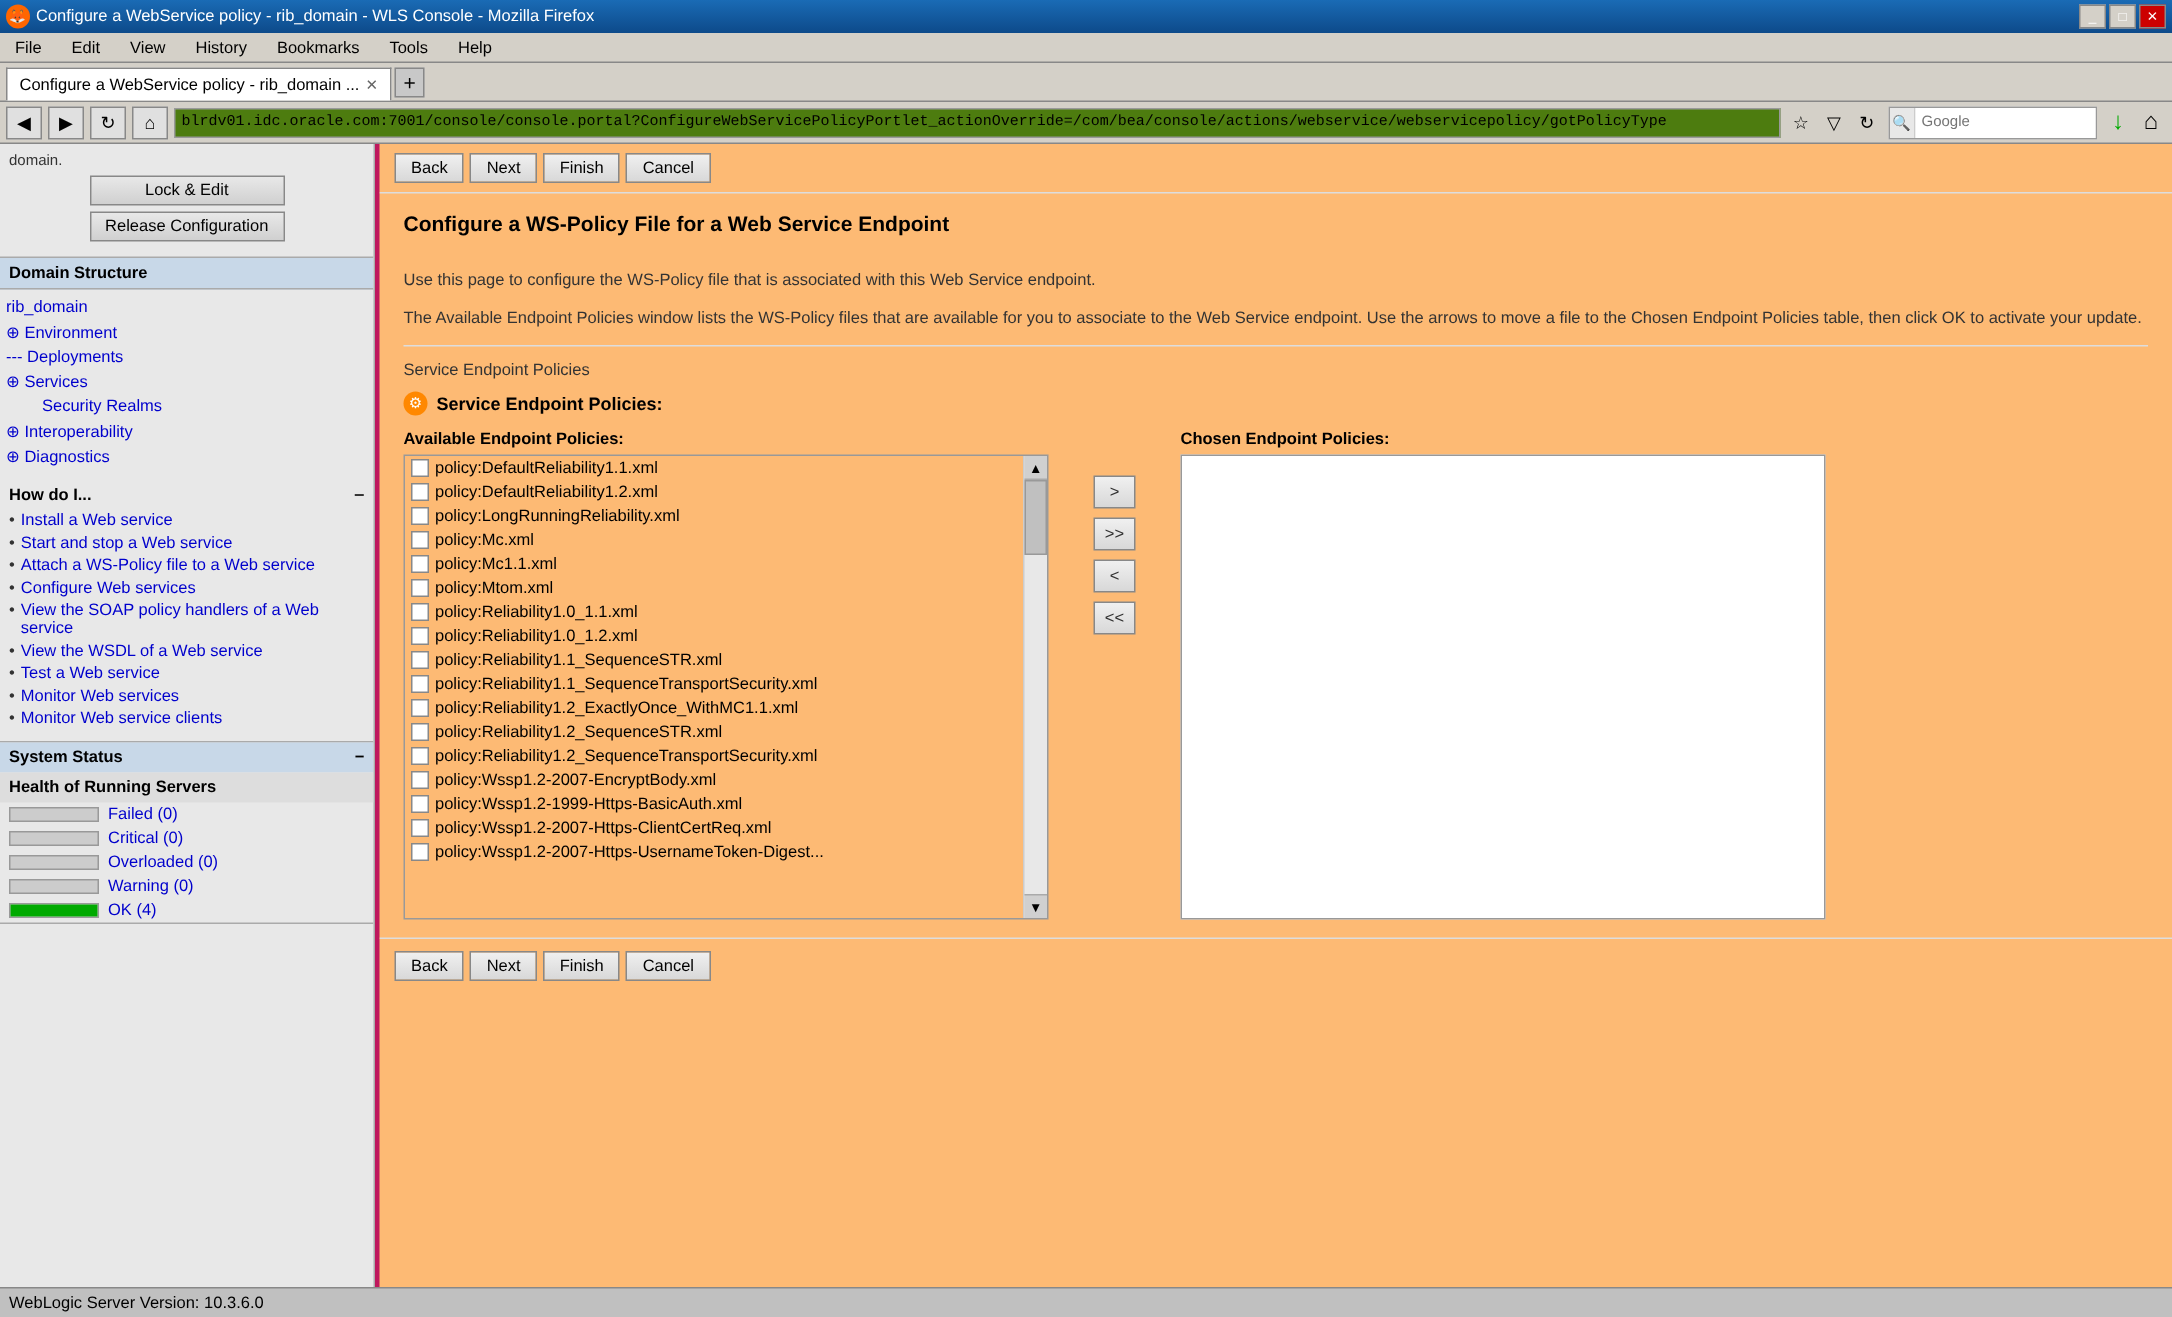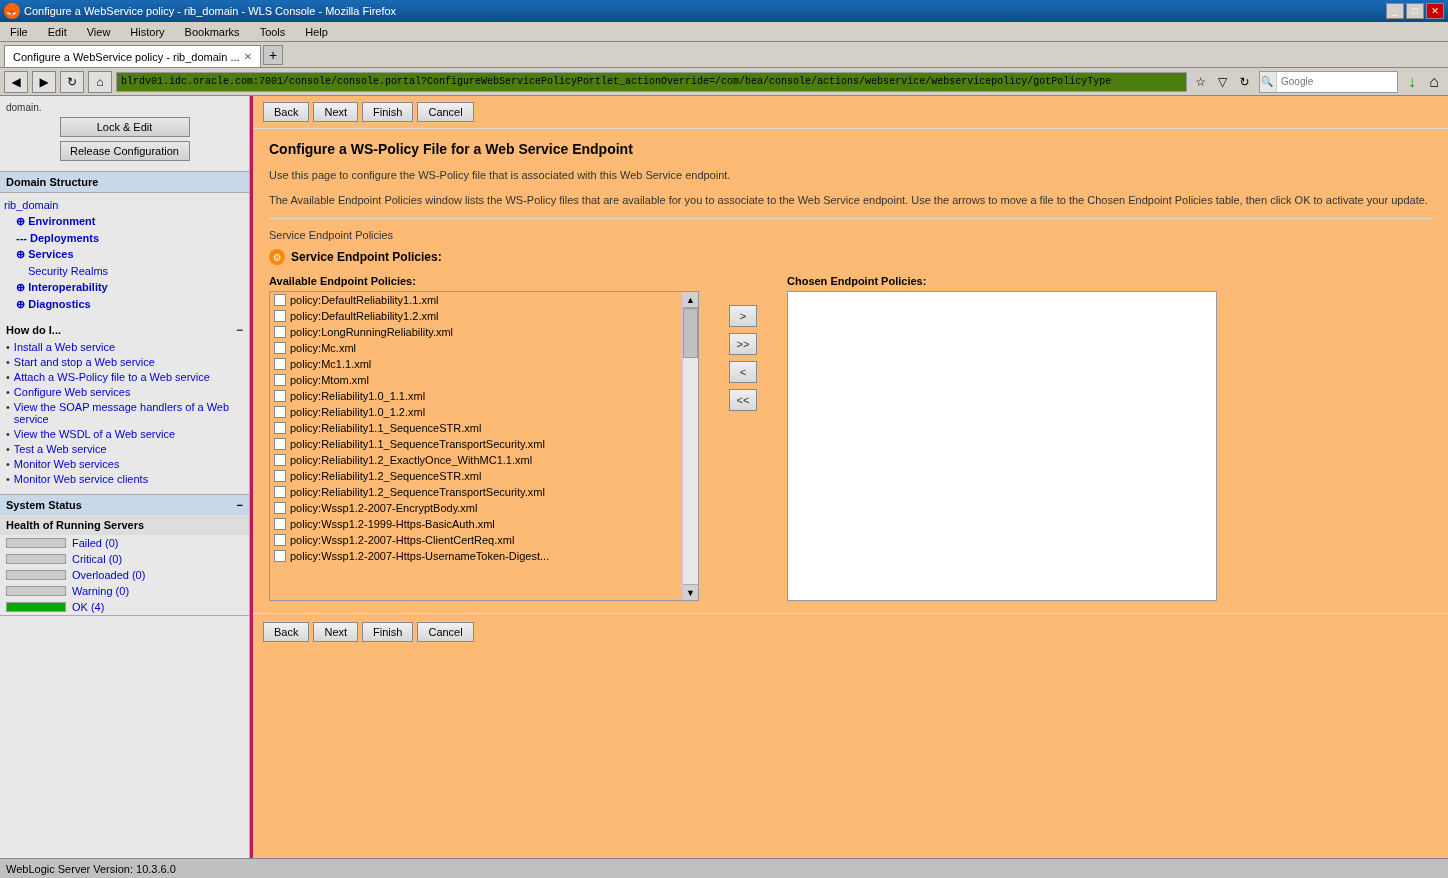--- a/index.html
+++ b/index.html
@@ -115,21 +115,21 @@
       border-bottom: 1px solid #aaa;
     }
 
     .tree-item {
       padding: 2px 4px;
       font-size: 11px;
       cursor: pointer;
       color: #0000cc;
     }
     .tree-item.level-0 { font-weight: normal; color: #0000cc; }
-    .tree-item.level-1 { padding-left: 16px; font-weight: bold; }
+    .tree-item.level-1 { padding-left: 4px; }
     .tree-item.level-2 { padding-left: 28px; }
 
     .howdoi-section {
       padding: 6px;
       border-bottom: 1px solid #aaa;
     }
     .howdoi-title {
       font-weight: bold;
       font-size: 11px;
       display: flex;
@@ -191,21 +191,21 @@
     .wizard-btn {
       padding: 3px 10px;
       background: linear-gradient(to bottom, #f0f0f0, #d8d8d8);
       border: 1px solid #888;
       font-size: 11px;
       cursor: pointer;
     }
 
     .content-body { padding: 12px 16px; }
 
-    .page-title { font-size: 14px; font-weight: bold; margin-bottom: 10px; color: #000; }
+    .page-title { font-size: 14px; font-weight: bold; margin-bottom: 22px; color: #000; }
 
     .description { font-size: 11px; line-height: 1.5; margin-bottom: 8px; color: #333; }
 
     .divider { border: none; border-top: 1px solid #ddd; margin: 10px 0; }
 
     .section-label { font-size: 11px; margin-bottom: 8px; color: #333; }
 
     .service-endpoint-header {
       display: flex;
       align-items: center;
@@ -379,21 +379,21 @@
       <div class="howdoi-item">
         <span class="bullet">•</span>
         <a>Attach a WS-Policy file to a Web service</a>
       </div>
       <div class="howdoi-item">
         <span class="bullet">•</span>
         <a>Configure Web services</a>
       </div>
       <div class="howdoi-item">
         <span class="bullet">•</span>
-        <a style="color:#0000cc; text-decoration:none;">View the SOAP message handlers of a Web service</a>
+        <a style="color:#0000cc; text-decoration:none;">View the SOAP policy handlers of a Web service</a>
       </div>
       <div class="howdoi-item">
         <span class="bullet">•</span>
         <a>View the WSDL of a Web service</a>
       </div>
       <div class="howdoi-item">
         <span class="bullet">•</span>
         <a>Test a Web service</a>
       </div>
       <div class="howdoi-item">

